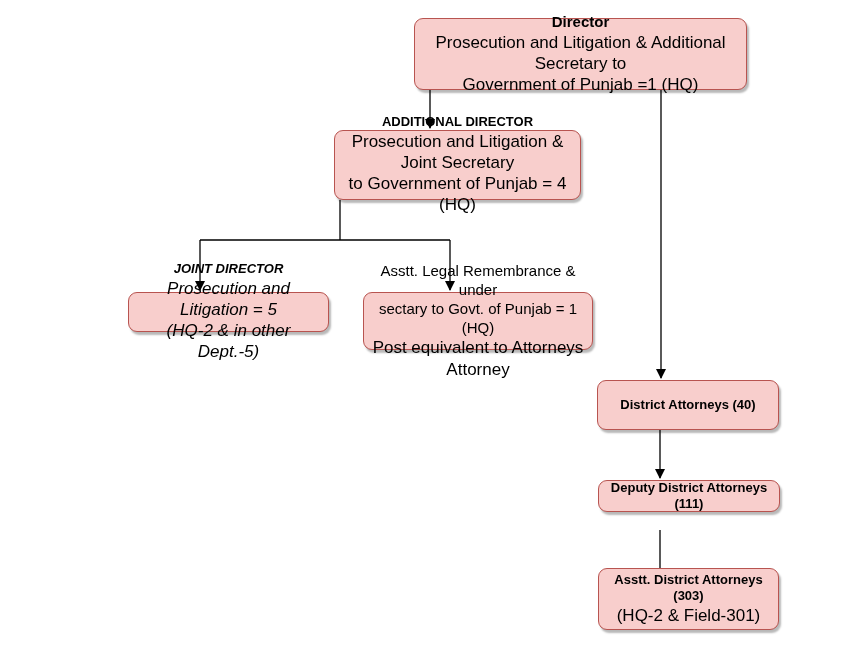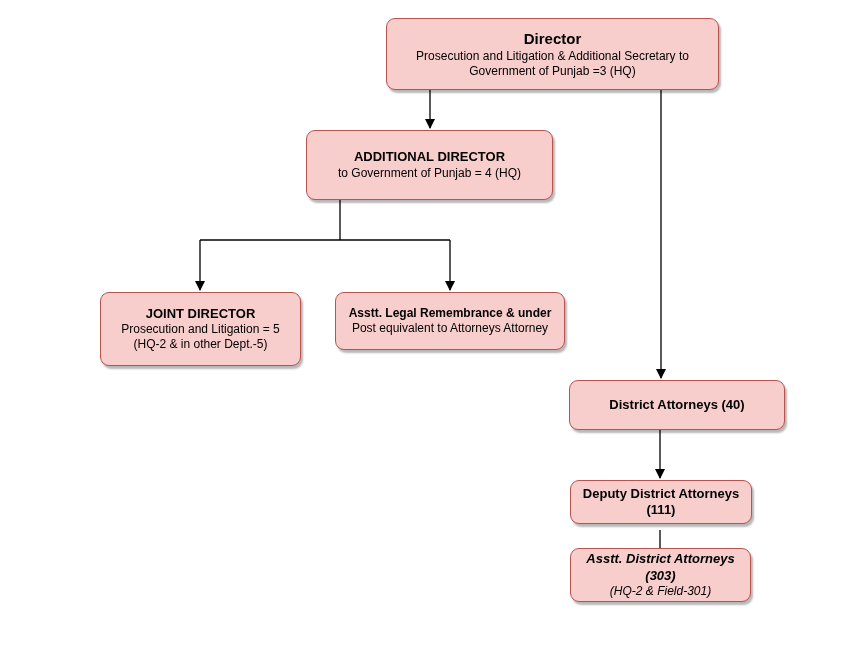--- a/index.html
+++ b/index.html
@@ -36,44 +36,45 @@
     border: 1px solid var(--node-border, #B85450);
     border-radius: 9px;
     box-shadow: 2px 3px 2px rgba(0,0,0,0.28);
     display: flex;
     flex-direction: column;
     align-items: center;
     justify-content: center;
     text-align: center;
     padding: 2px 6px;
     line-height: 1.25;
+    margin-left: 28px;
   }
   .node .title {
     font-weight: bold;
     font-size: 13px;
   }
   .node .title-lg {
     font-weight: bold;
     font-size: 15px;
     line-height: 1.3;
   }
   .node .line {
-    font-size: 12px;
+    font-size: 17px;
   }
   .node .line-bold {
-    font-size: 12px;
-    font-weight: bold;
+    font-size: 15px;
+    font-weight: normal;
   }
   .n-director            { left: 386px; top:  18px; width: 333px; height: 72px; }
   .n-additional-director { left: 306px; top: 130px; width: 247px; height: 70px; }
-  .n-joint-director      { left: 100px; top: 292px; width: 201px; height: 74px; }
+  .n-joint-director      { left: 100px; top: 292px; width: 201px; height: 40px; font-style: italic; }
   .n-asstt-legal         { left: 335px; top: 292px; width: 230px; height: 58px; }
-  .n-district-attorneys  { left: 569px; top: 380px; width: 216px; height: 50px; }
-  .n-deputy-district     { left: 570px; top: 480px; width: 182px; height: 44px; }
-  .n-asstt-district      { left: 570px; top: 548px; width: 181px; height: 54px; font-style: italic; }
+  .n-district-attorneys  { left: 569px; top: 380px; width: 182px; height: 50px; }
+  .n-deputy-district     { left: 570px; top: 480px; width: 182px; height: 32px; }
+  .n-asstt-district      { left: 570px; top: 568px; width: 181px; height: 62px; }
 </style>
 </head>
 <body>
 
 <div class="canvas">
 
   <svg class="connectors" width="853" height="657" viewBox="0 0 853 657" xmlns="http://www.w3.org/2000/svg">
     <defs>
       <marker id="arrow" markerUnits="userSpaceOnUse" markerWidth="10" markerHeight="10" refX="9" refY="5" orient="auto">
         <path d="M0,0 L10,5 L0,10 z"></path>
@@ -93,36 +94,38 @@
     <line x1="450" y1="240" x2="450" y2="290" marker-end="url(#arrow)"></line>
 
     <line x1="660" y1="430" x2="660" y2="478" marker-end="url(#arrow)"></line>
 
     <line x1="660" y1="530" x2="660" y2="578" marker-end="url(#arrow)"></line>
   </svg>
 
   <div class="node n-director">
     <div class="title-lg">Director</div>
     <div class="line">Prosecution and Litigation &amp; Additional Secretary to</div>
-    <div class="line">Government of Punjab =3 (HQ)</div>
+    <div class="line">Government of Punjab =1 (HQ)</div>
   </div>
 
   <div class="node n-additional-director">
     <div class="title">ADDITIONAL DIRECTOR</div>
+    <div class="line">Prosecution and Litigation &amp; Joint Secretary</div>
     <div class="line">to Government of Punjab = 4 (HQ)</div>
   </div>
 
   <div class="node n-joint-director">
     <div class="title">JOINT DIRECTOR</div>
     <div class="line">Prosecution and Litigation = 5</div>
     <div class="line">(HQ-2 &amp; in other Dept.-5)</div>
   </div>
 
   <div class="node n-asstt-legal">
     <div class="line-bold">Asstt. Legal Remembrance &amp; under</div>
+    <div class="line-bold">sectary to Govt. of Punjab = 1 (HQ)</div>
     <div class="line">Post equivalent to Attorneys Attorney</div>
   </div>
 
   <div class="node n-district-attorneys">
     <div class="title">District Attorneys (40)</div>
   </div>
 
   <div class="node n-deputy-district">
     <div class="title">Deputy District Attorneys (111)</div>
   </div>

